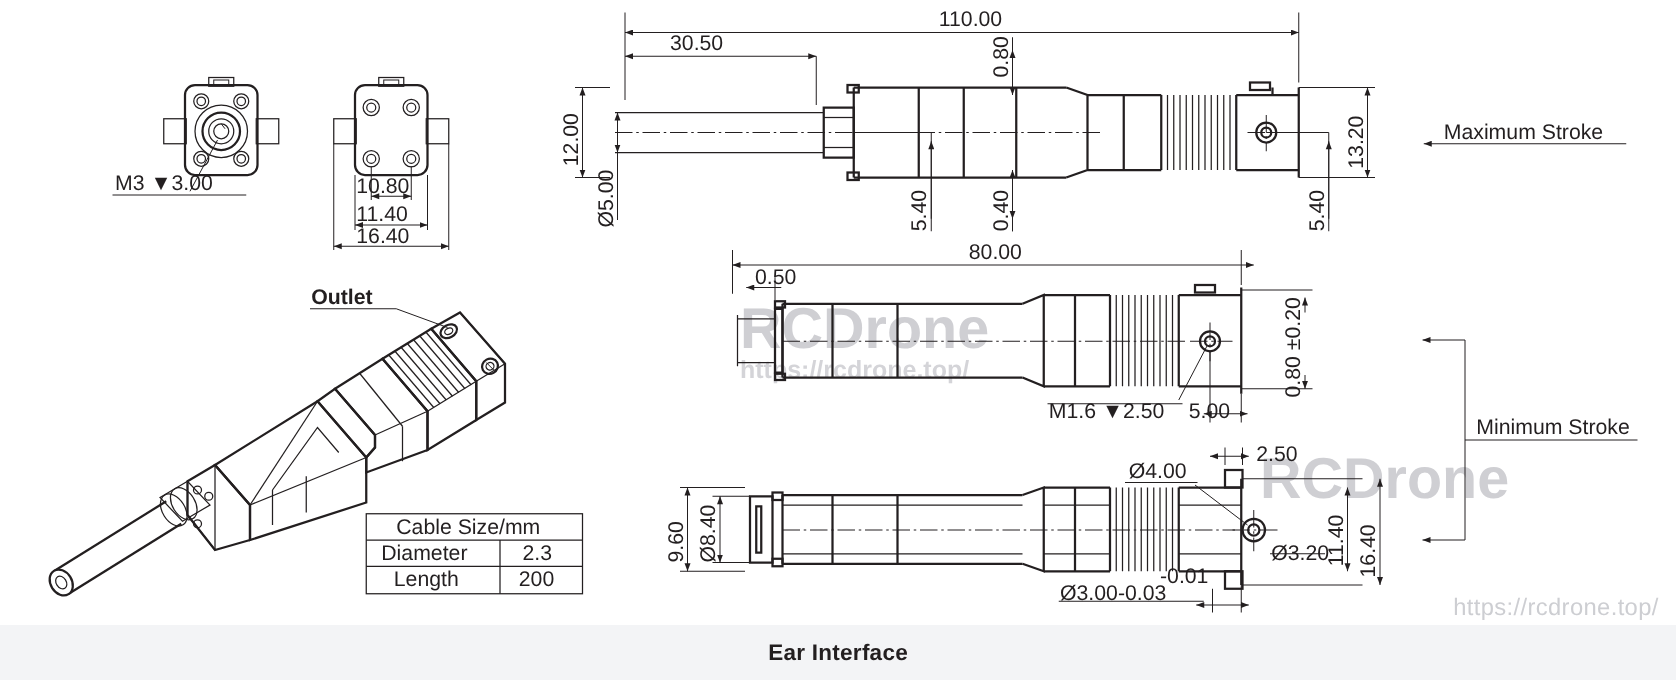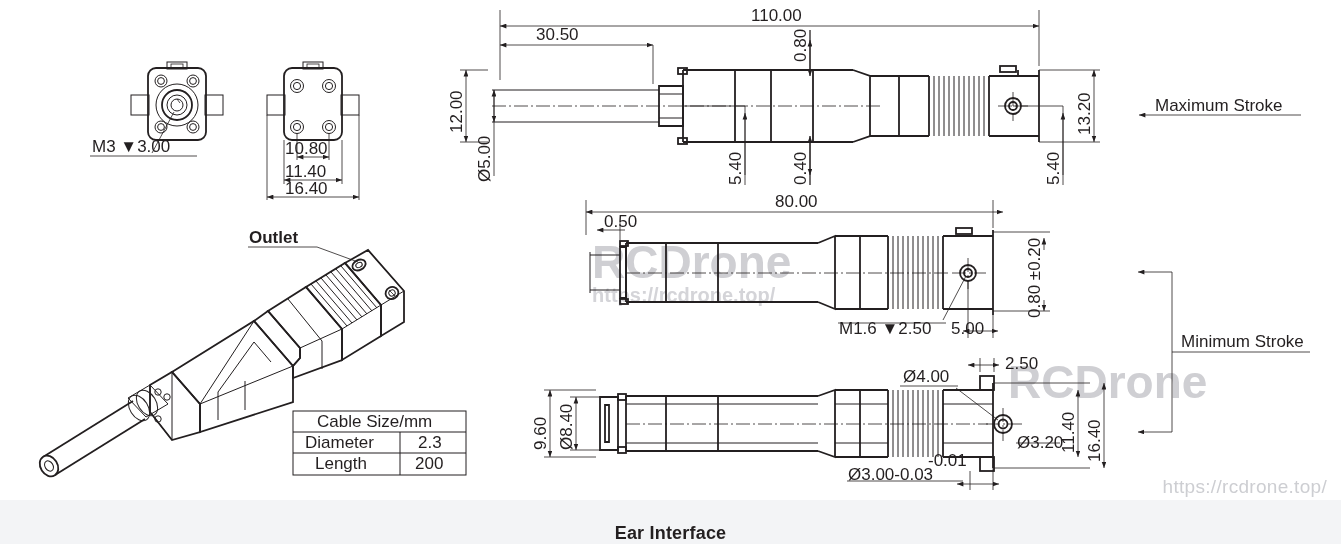--- a/index.html
+++ b/index.html
@@ -79,21 +79,21 @@
     fill: #d4d4d8;
   }
   #footer-bar {
     position: absolute;
     left: 0;
     bottom: 0;
     width: 1341px;
     height: 44px;
     background: #f3f4f6;
     display: flex;
-    align-items: flex-end;
+    align-items: center;
     justify-content: center;
   }
   #footer-title {
     font-family: "Liberation Sans", sans-serif;
     font-size: 18px;
     font-weight: 700;
     color: #231f20;
     letter-spacing: 0.2px;
   }
   #footer-url {

